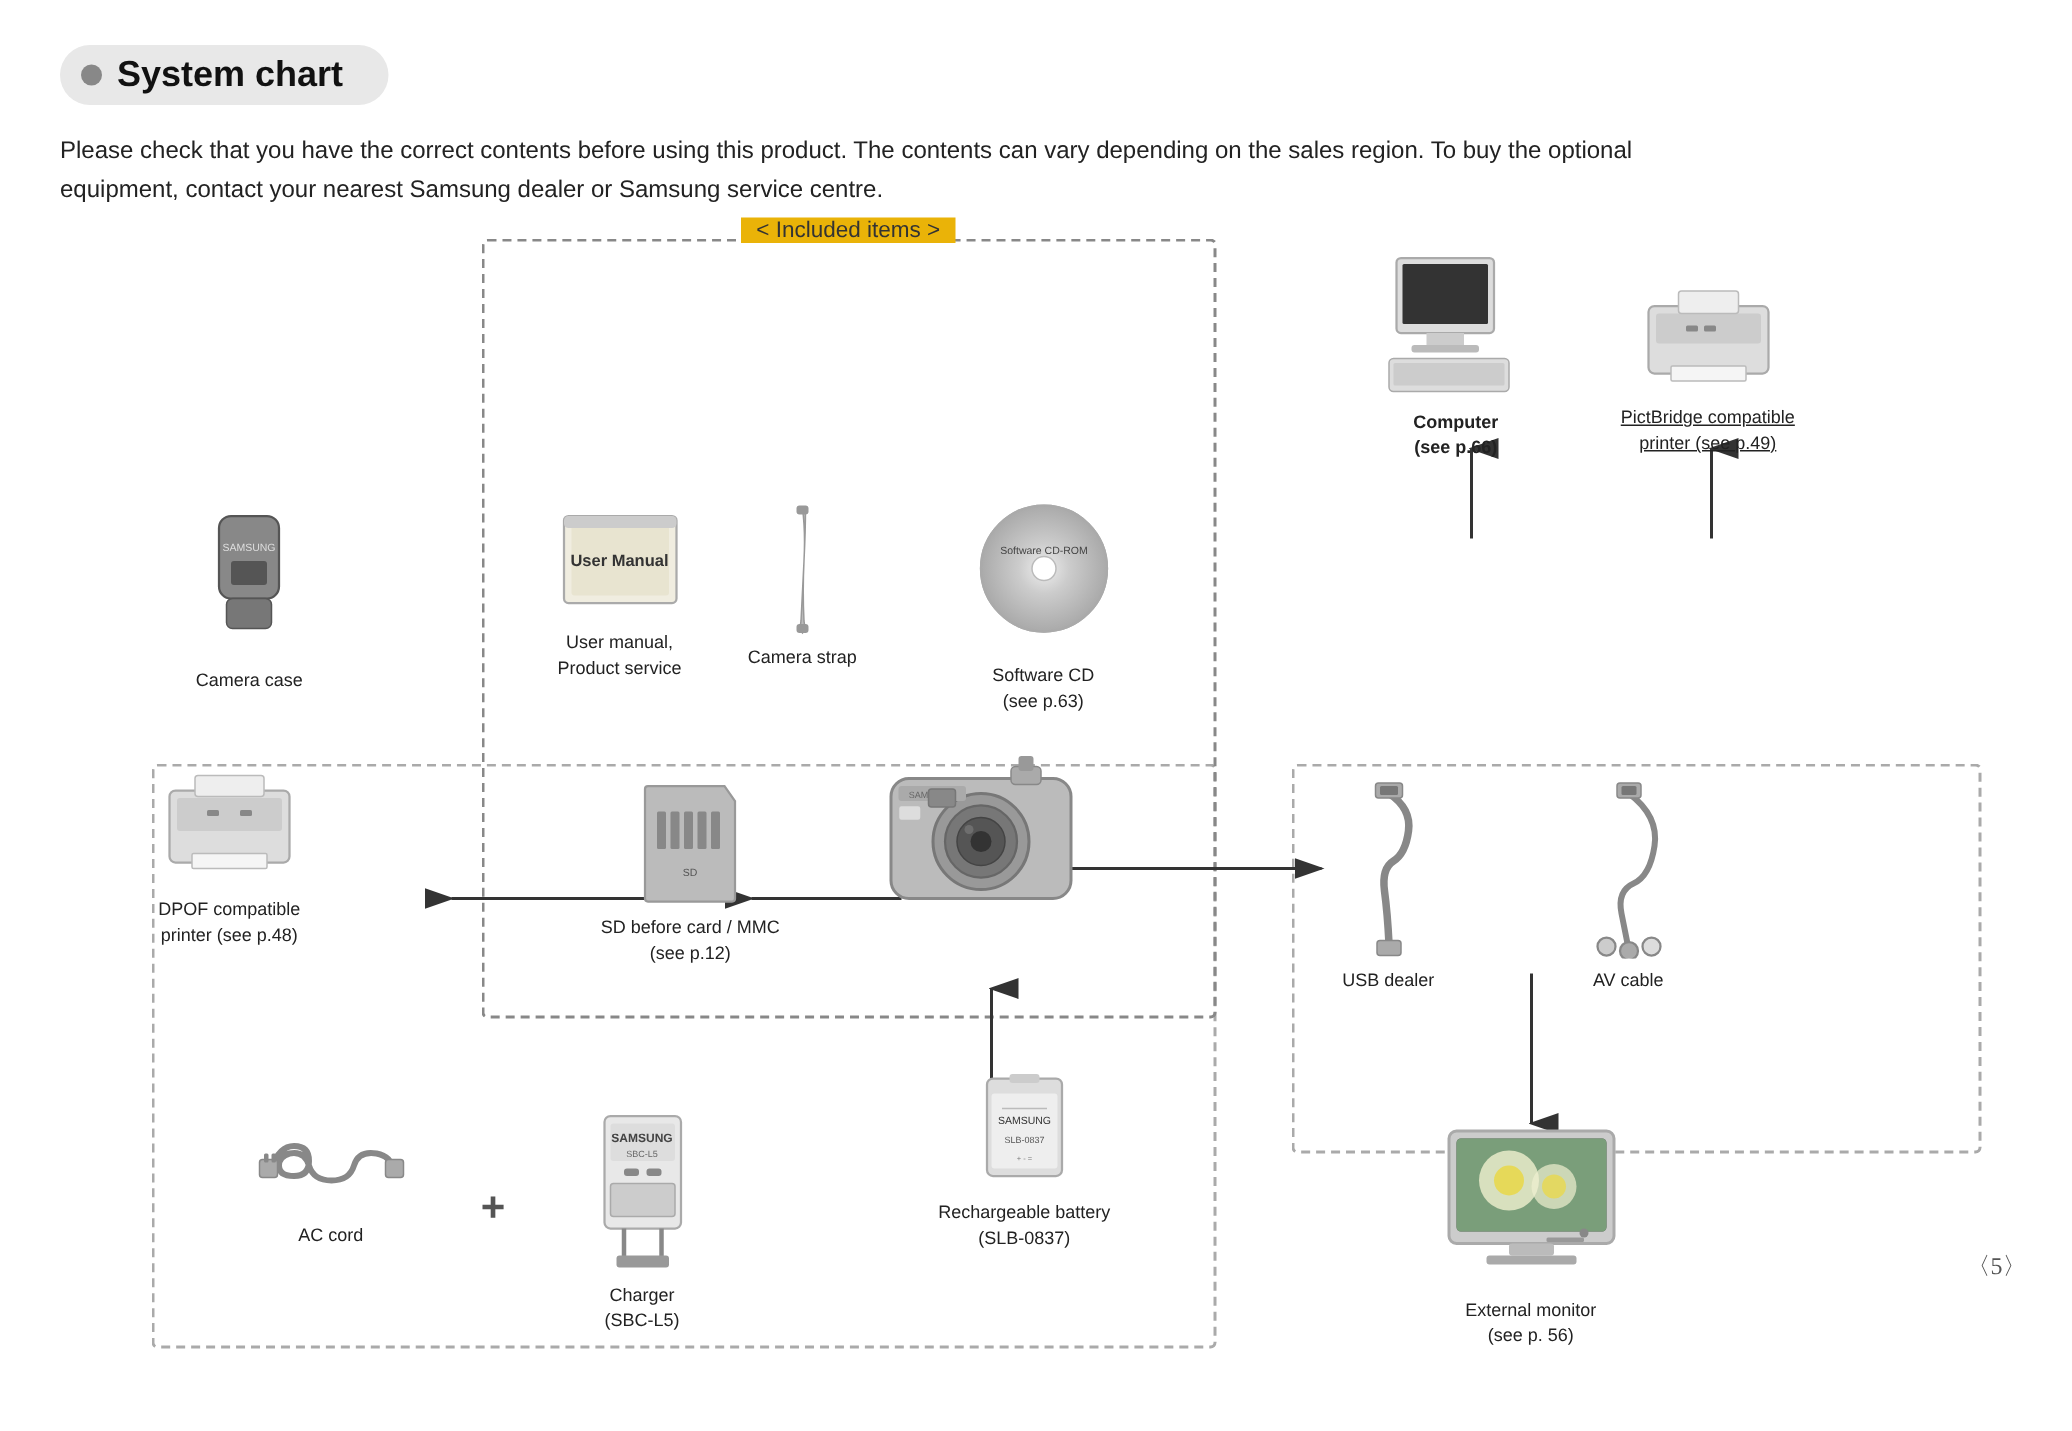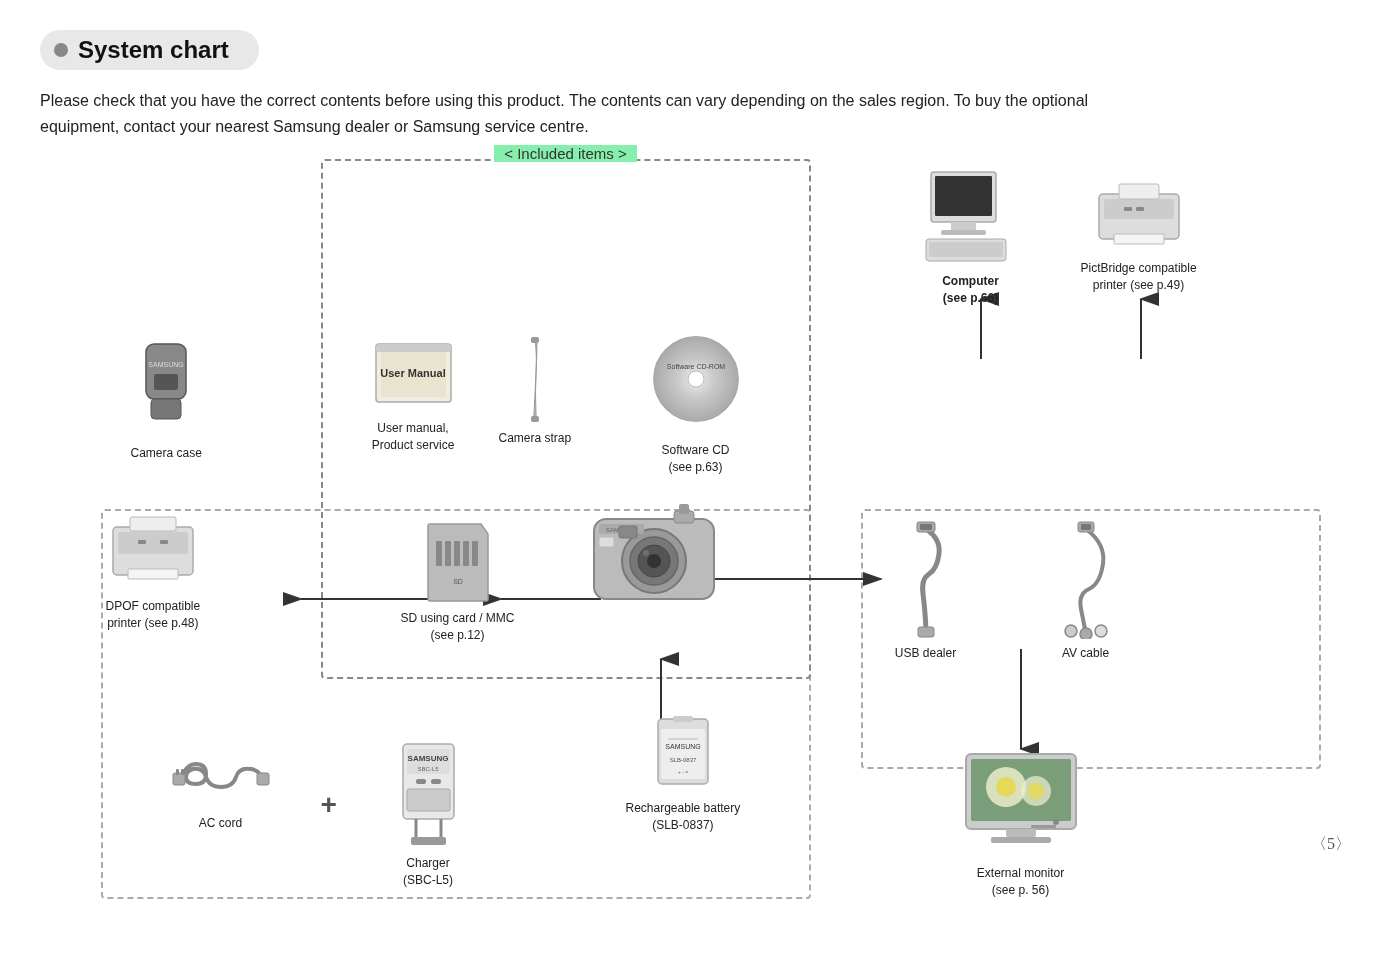--- a/index.html
+++ b/index.html
@@ -78,21 +78,21 @@
       position: absolute;
       left: 280px;
       top: -14px;
       width: 490px;
       text-align: center;
       font-size: 15px;
       color: #333;
       z-index: 2;
     }
     .included-label-text {
-      background: #86efac;
+      background: #eab308;
       padding: 0 10px;
     }
 
     
     .outer-box-left {
       position: absolute;
       left: 60px;
       top: 350px;
       width: 710px;
       height: 390px;
@@ -276,21 +276,21 @@
           <rect x="20" y="63" width="45" height="5" rx="2" fill="#bbb"></rect>
 
           <rect x="5" y="72" width="80" height="22" rx="3" fill="#ddd" stroke="#aaa" stroke-width="1"></rect>
           <rect x="8" y="75" width="74" height="15" rx="1" fill="#ccc"></rect>
         </svg>
       </div>
       <div class="item-label" style="white-space:pre-line;">Computer
 (see p.66)</div>
     </div>
 
-    <div class="item" style="left:1040px; top:10px;">
+    <div class="item" style="left:1040px; top:20px;text-decoration:underline;">
       <div class="icon-container">
         <svg width="90" height="85" viewBox="0 0 90 85">
 
           <rect x="5" y="25" width="80" height="45" rx="4" fill="#ddd" stroke="#aaa" stroke-width="1.5"></rect>
           <rect x="10" y="30" width="70" height="20" rx="2" fill="#ccc"></rect>
 
           <rect x="25" y="15" width="40" height="15" rx="2" fill="#eee" stroke="#bbb" stroke-width="1"></rect>
 
           <rect x="20" y="65" width="50" height="10" rx="1" fill="#f5f5f5" stroke="#bbb" stroke-width="1"></rect>
           <rect x="30" y="38" width="8" height="4" rx="1" fill="#888"></rect>
@@ -349,21 +349,21 @@
           <path d="M12 5 L58 5 L65 15 L65 80 Q65 82 63 82 L7 82 Q5 82 5 80 L5 7 Q5 5 7 5 Z" fill="#bbb" stroke="#999" stroke-width="1.5"></path>
 
           <rect x="13" y="22" width="6" height="25" rx="1" fill="#888"></rect>
           <rect x="22" y="22" width="6" height="25" rx="1" fill="#888"></rect>
           <rect x="31" y="22" width="6" height="25" rx="1" fill="#888"></rect>
           <rect x="40" y="22" width="6" height="25" rx="1" fill="#888"></rect>
           <rect x="49" y="22" width="6" height="25" rx="1" fill="#888"></rect>
           <text x="35" y="65" text-anchor="middle" font-size="7" fill="#555" font-family="Arial">SD</text>
         </svg>
       </div>
-      <div class="item-label" style="white-space:pre-line;">SD using card / MMC
+      <div class="item-label" style="white-space:pre-line;">SD before card / MMC
 (see p.12)</div>
     </div>
 
     <div class="item" style="left:850px; top:360px;">
       <div class="icon-container">
         <svg width="70" height="120" viewBox="0 0 70 120">
 
           <path d="M35 10 Q50 20 48 35 Q46 50 38 55 Q30 60 32 75 Q34 90 35 110" stroke="#888" stroke-width="5" fill="none" stroke-linecap="round"></path>
 
           <rect x="26" y="3" width="18" height="10" rx="2" fill="#aaa" stroke="#888" stroke-width="1"></rect>

